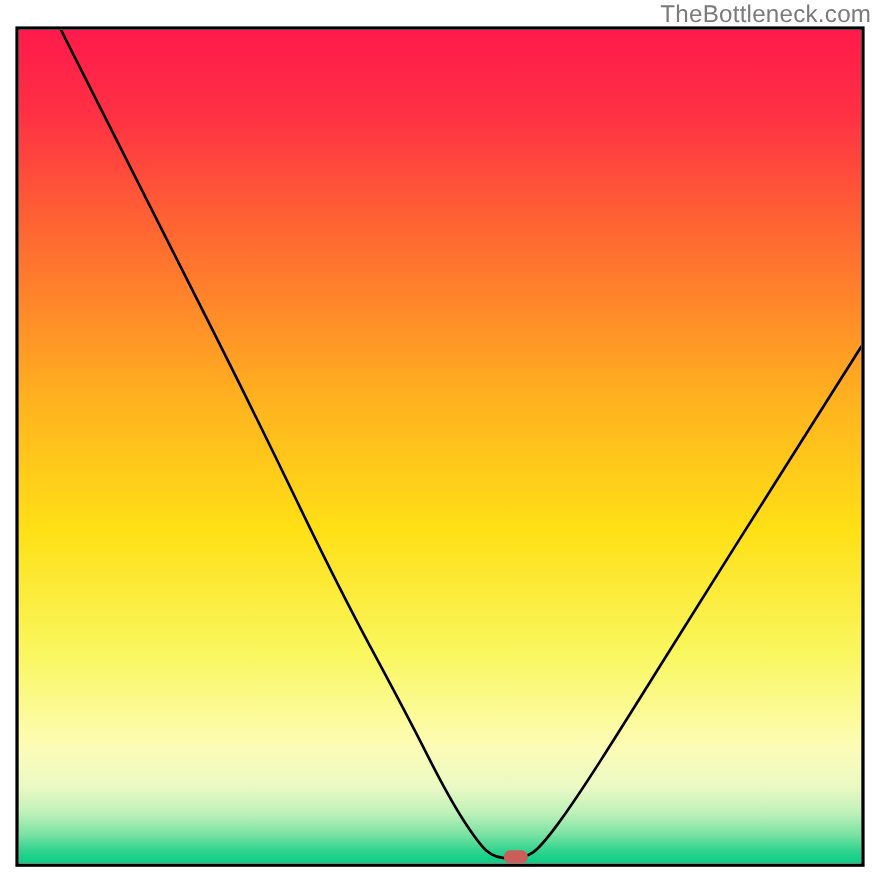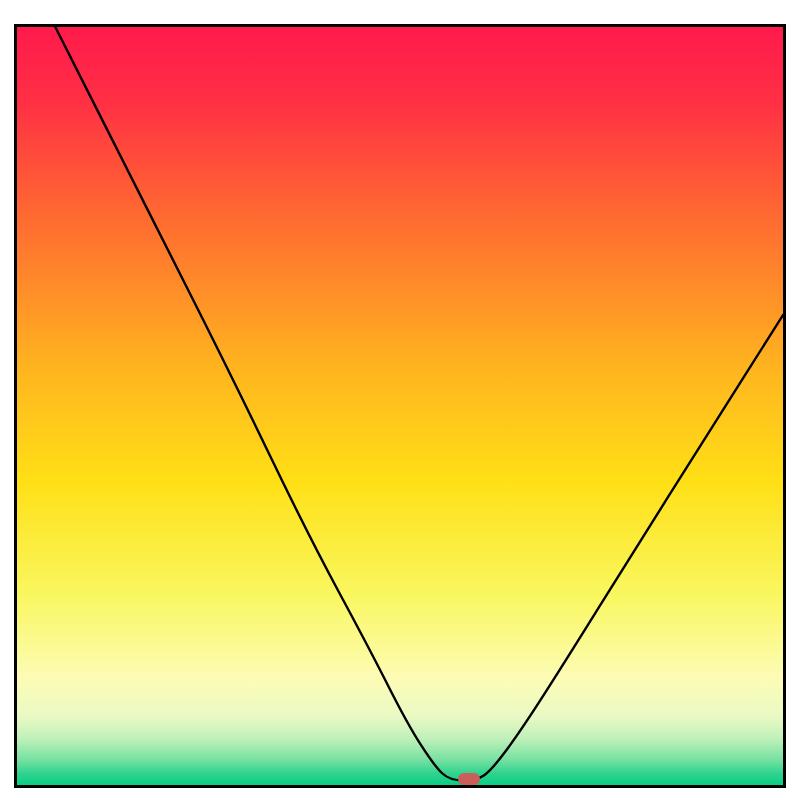--- a/index.html
+++ b/index.html
@@ -55,20 +55,21 @@
     border-radius: 6px;
     background: #cb5d5b;
     transform: translate(-50%, -50%);
     z-index: 40;
   }
 </style>
 </head>
 <body>
 
 <div class="container">
+  <div class="watermark">TheBottleneck.com</div>
 
   <div class="plot-frame">
     <div class="plot-inner">
       <svg class="chart" viewBox="0 0 766 758" preserveAspectRatio="none">
         <defs>
           <linearGradient id="bg-grad" x1="0" y1="0" x2="0" y2="1">
               <stop offset="0.00%" stop-color="#ff1a4b"></stop>
               <stop offset="10.00%" stop-color="#ff3044"></stop>
               <stop offset="25.00%" stop-color="#ff6a31"></stop>
               <stop offset="45.00%" stop-color="#ffb41f"></stop>

